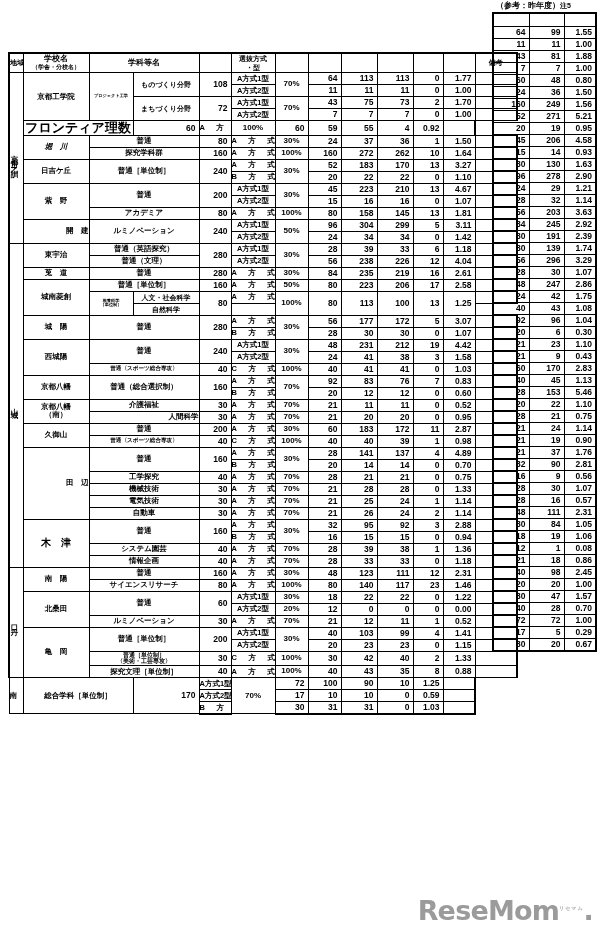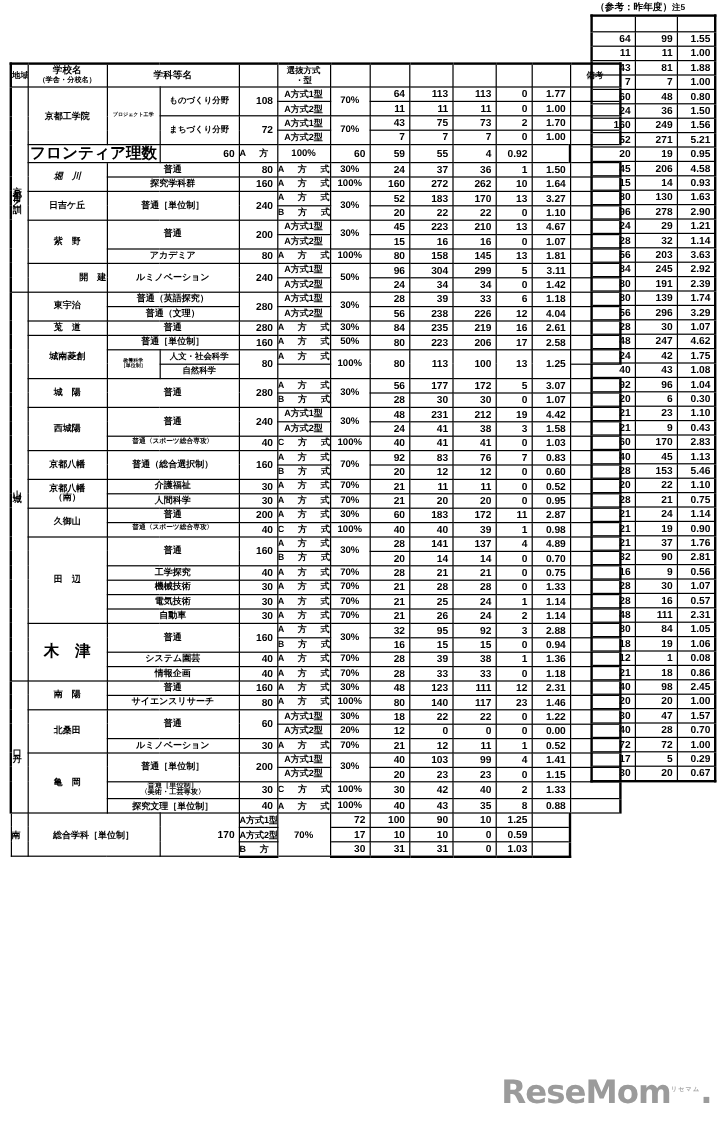--- a/index.html
+++ b/index.html
@@ -474,21 +474,21 @@
             <td class="methn sp2">A　方　式</td>
             <td style="font-size:8px;">70%</td>
             <td class="num">21</td>
             <td class="num">11</td>
             <td class="num">11</td>
             <td class="num">0</td>
             <td class="num">0.52</td>
             <td class="thickRight"></td>
           </tr>
           <tr>
-            <td class="dept" style="font-size:7.5px;" colspan="2">人間科学</td>
+            <td class="dept" style="font-size:7.5px;text-align:right;" colspan="2">人間科学</td>
             <td class="num">30</td>
             <td class="methn sp2">A　方　式</td>
             <td style="font-size:8px;">70%</td>
             <td class="num">21</td>
             <td class="num">20</td>
             <td class="num">20</td>
             <td class="num">0</td>
             <td class="num">0.95</td>
             <td class="thickRight"></td>
           </tr>
@@ -511,21 +511,21 @@
             <td class="methn sp2">C　方　式</td>
             <td style="font-size:8px;">100%</td>
             <td class="num">40</td>
             <td class="num">40</td>
             <td class="num">39</td>
             <td class="num">1</td>
             <td class="num">0.98</td>
             <td class="thickRight"></td>
           </tr>
           <tr>
-            <td rowspan="6" style="font-size:7.5px;">田　辺</td>
+            <td rowspan="6" style="font-size:7.5px;text-align:right;">田　辺</td>
             <td class="dept" rowspan="2" style="font-size:7.5px;" colspan="2">普通</td>
             <td class="num" rowspan="2">160</td>
             <td class="methn sp2">A　方　式</td>
             <td rowspan="2" style="font-size:8px;">30%</td>
             <td class="num">28</td>
             <td class="num">141</td>
             <td class="num">137</td>
             <td class="num">4</td>
             <td class="num">4.89</td>
             <td class="thickRight"></td>
@@ -581,21 +581,21 @@
             <td class="methn sp2">A　方　式</td>
             <td style="font-size:8px;">70%</td>
             <td class="num">21</td>
             <td class="num">26</td>
             <td class="num">24</td>
             <td class="num">2</td>
             <td class="num">1.14</td>
             <td class="thickRight"></td>
           </tr>
           <tr>
-            <td rowspan="4" style="font-size:13px;">木　津</td>
+            <td rowspan="4" style="font-size:10px;">木　津</td>
             <td class="dept" rowspan="2" style="font-size:7.5px;" colspan="2">普通</td>
             <td class="num" rowspan="2">160</td>
             <td class="methn sp2">A　方　式</td>
             <td rowspan="2" style="font-size:8px;">30%</td>
             <td class="num">32</td>
             <td class="num">95</td>
             <td class="num">92</td>
             <td class="num">3</td>
             <td class="num">2.88</td>
             <td class="thickRight"></td>
@@ -903,21 +903,21 @@
             <td class="num thickRight">3.29</td>
           </tr>
           <tr>
             <td class="num thickLeft">28</td>
             <td class="num">30</td>
             <td class="num thickRight">1.07</td>
           </tr>
           <tr>
             <td class="num thickLeft">48</td>
             <td class="num">247</td>
-            <td class="num thickRight">4.62</td>
+            <td class="num thickRight">2.86</td>
           </tr>
           <tr>
             <td class="num thickLeft">24</td>
             <td class="num">42</td>
             <td class="num thickRight">1.75</td>
           </tr>
           <tr>
             <td class="num thickLeft">40</td>
             <td class="num">43</td>
             <td class="num thickRight">1.08</td>

